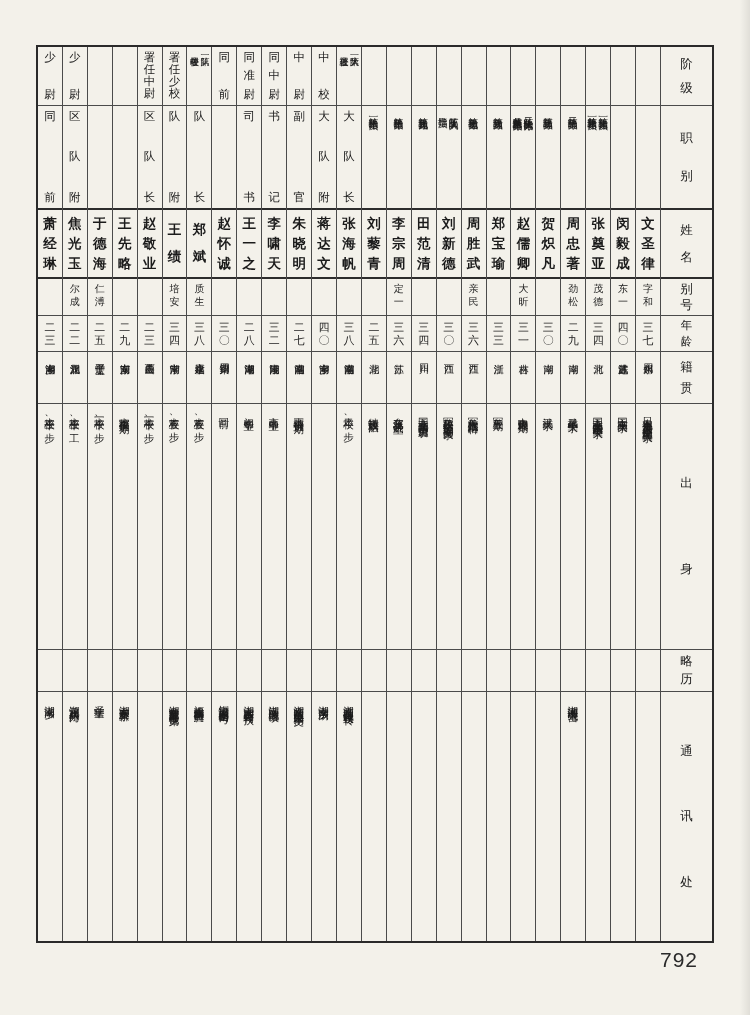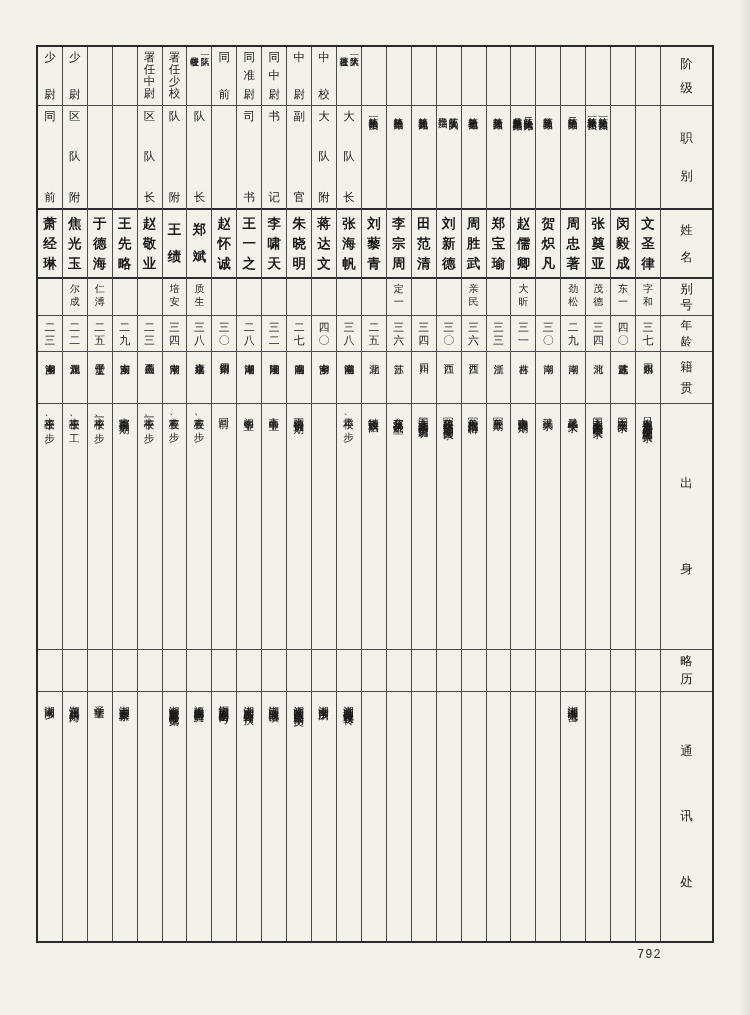--- a/index.html
+++ b/index.html
@@ -35,22 +35,22 @@
           height:100%;padding:5px 0;box-sizing:border-box;font-size:11.5px;line-height:1;}
   .stack-even{display:flex;flex-direction:column;justify-content:space-evenly;align-items:center;
           height:100%;font-size:13.5px;font-weight:700;line-height:1;letter-spacing:0;}
   .stack-top{display:flex;flex-direction:column;justify-content:flex-start;align-items:center;
           padding-top:5px;gap:3px;font-size:10px;line-height:1;}
   .stack-center{display:flex;flex-direction:column;justify-content:center;align-items:center;
           height:100%;gap:2px;font-size:11px;line-height:1;}
   .spread-even{display:flex;flex-direction:column;justify-content:space-evenly;align-items:center;
           height:100%;font-size:12.5px;line-height:1;}
   .c-age .spread-even{font-size:11.5px;}
-  .page-number{position:absolute;left:637px;top:948px;font-family:Liberation Mono, monospace;
-          font-size:12px;color:#2a2a2a;letter-spacing:1px;}
+  .page-number{position:absolute;left:660px;top:948px;font-family:Liberation Sans, sans-serif;
+          font-size:21px;color:#2a2a2a;letter-spacing:1px;}
 </style>
 </head>
 <body>
 
 <div class="sheet">
 
   <div class="roster" id="roster">
 
     <div class="col hcol">
       <div class="cell c-rank">

